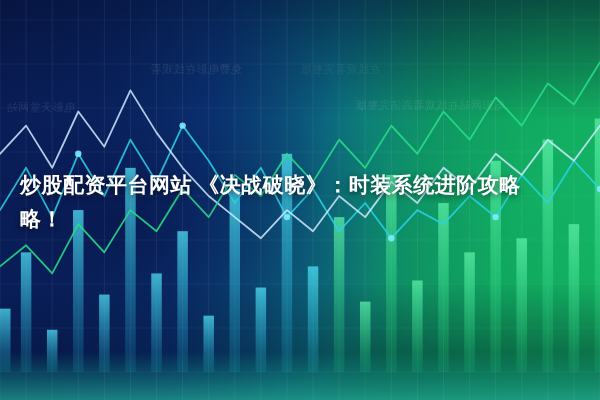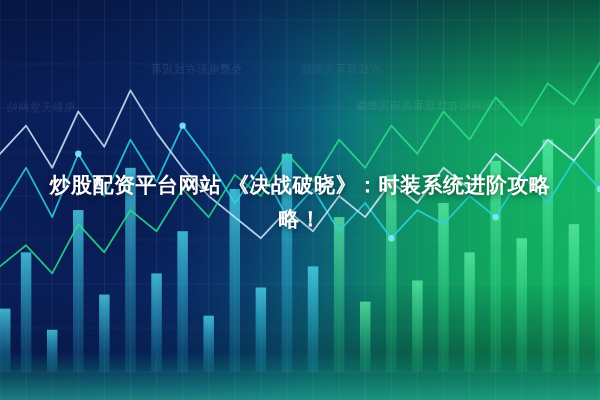--- a/index.html
+++ b/index.html
@@ -60,28 +60,28 @@
     position: absolute;
     inset: 0;
   }
 
   
   .headline {
     position: absolute;
     left: 0;
     right: 0;
     top: 168px;
-    text-align: center;
+    text-align: left;
     color: #ffffff;
     font-size: 21px;
     font-weight: bold;
     line-height: 34px;
     letter-spacing: 0.5px;
     text-shadow: 0 2px 6px rgba(0,0,0,0.55);
-    padding: 0 12px;
+    padding: 0 20px;
   }
   .headline .l2 { display: block; }
 </style>
 </head>
 <body>
 
 <div id="stage">
 
   <div class="bg-layer bg-a"></div>
   <div class="bg-layer bg-b"></div>

